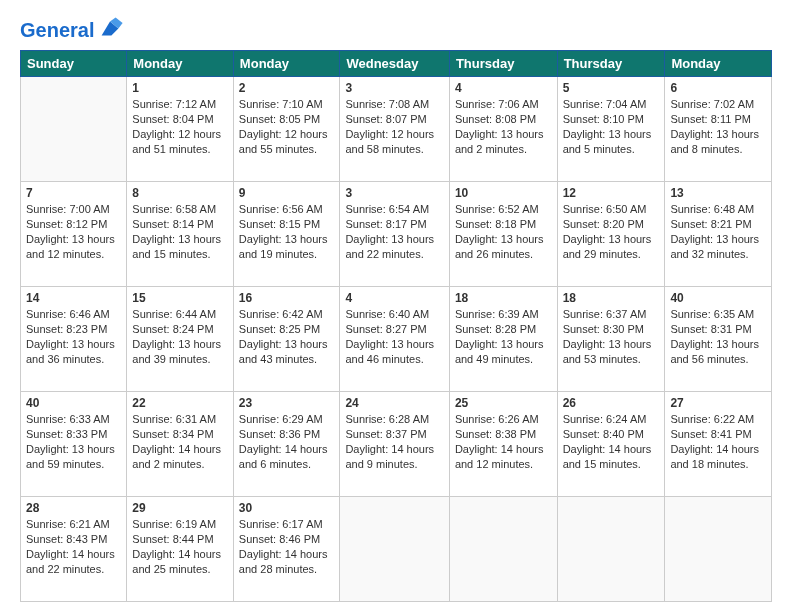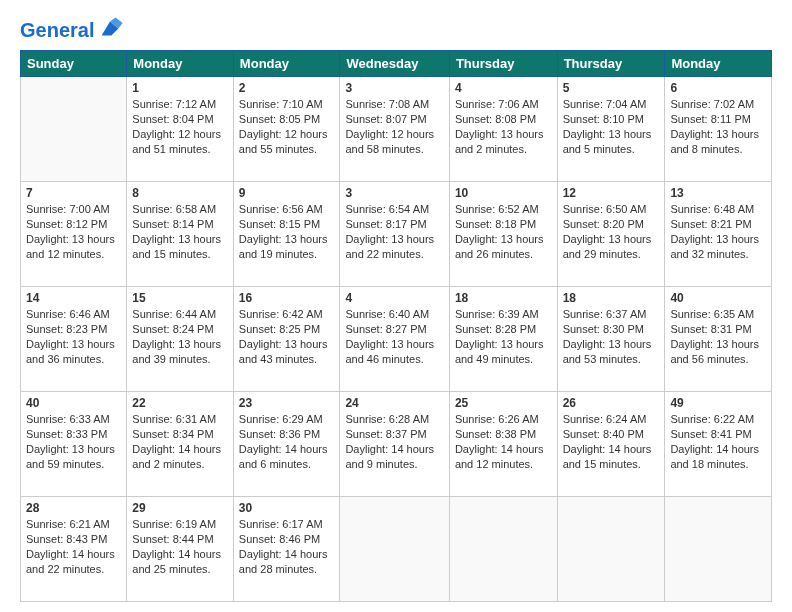--- a/index.html
+++ b/index.html
@@ -240,21 +240,21 @@
           </td>
           <td>
             <span class="day-num">25</span>
             <div class="cell-info">Sunrise: 6:26 AM<br>Sunset: 8:38 PM<br>Daylight: 14 hours and 12 minutes.</div>
           </td>
           <td>
             <span class="day-num">26</span>
             <div class="cell-info">Sunrise: 6:24 AM<br>Sunset: 8:40 PM<br>Daylight: 14 hours and 15 minutes.</div>
           </td>
           <td>
-            <span class="day-num">49</span>
+            <span class="day-num">27</span>
             <div class="cell-info">Sunrise: 6:22 AM<br>Sunset: 8:41 PM<br>Daylight: 14 hours and 18 minutes.</div>
           </td>
         </tr>
         <tr>
           <td>
             <span class="day-num">28</span>
             <div class="cell-info">Sunrise: 6:21 AM<br>Sunset: 8:43 PM<br>Daylight: 14 hours and 22 minutes.</div>
           </td>
           <td>
             <span class="day-num">29</span>

